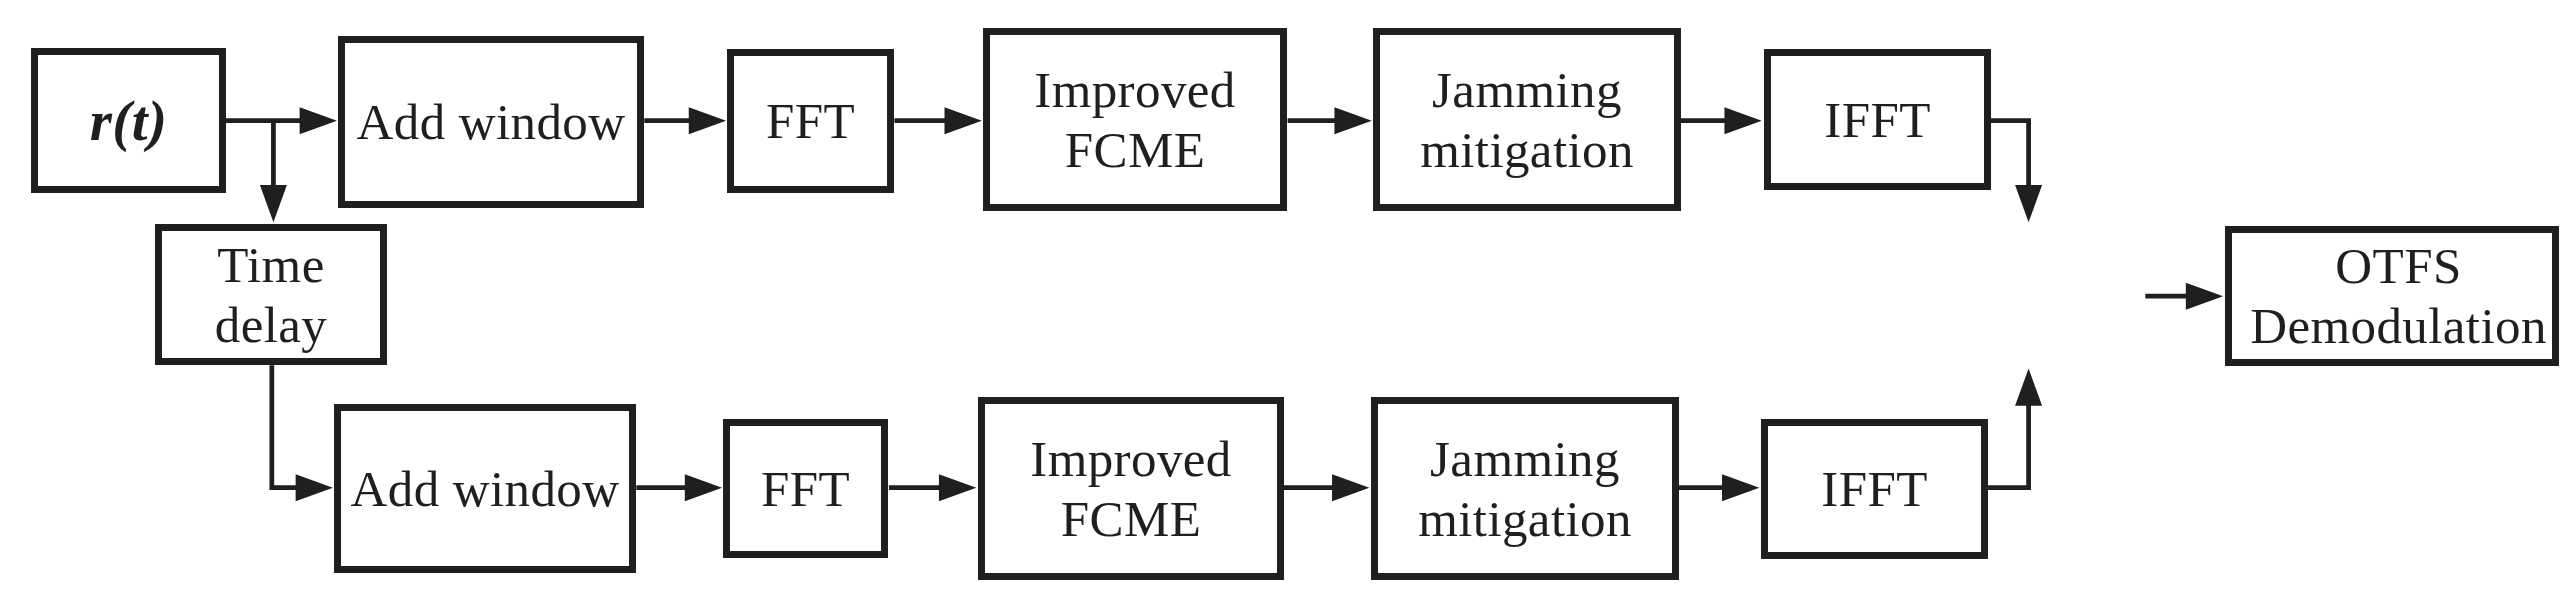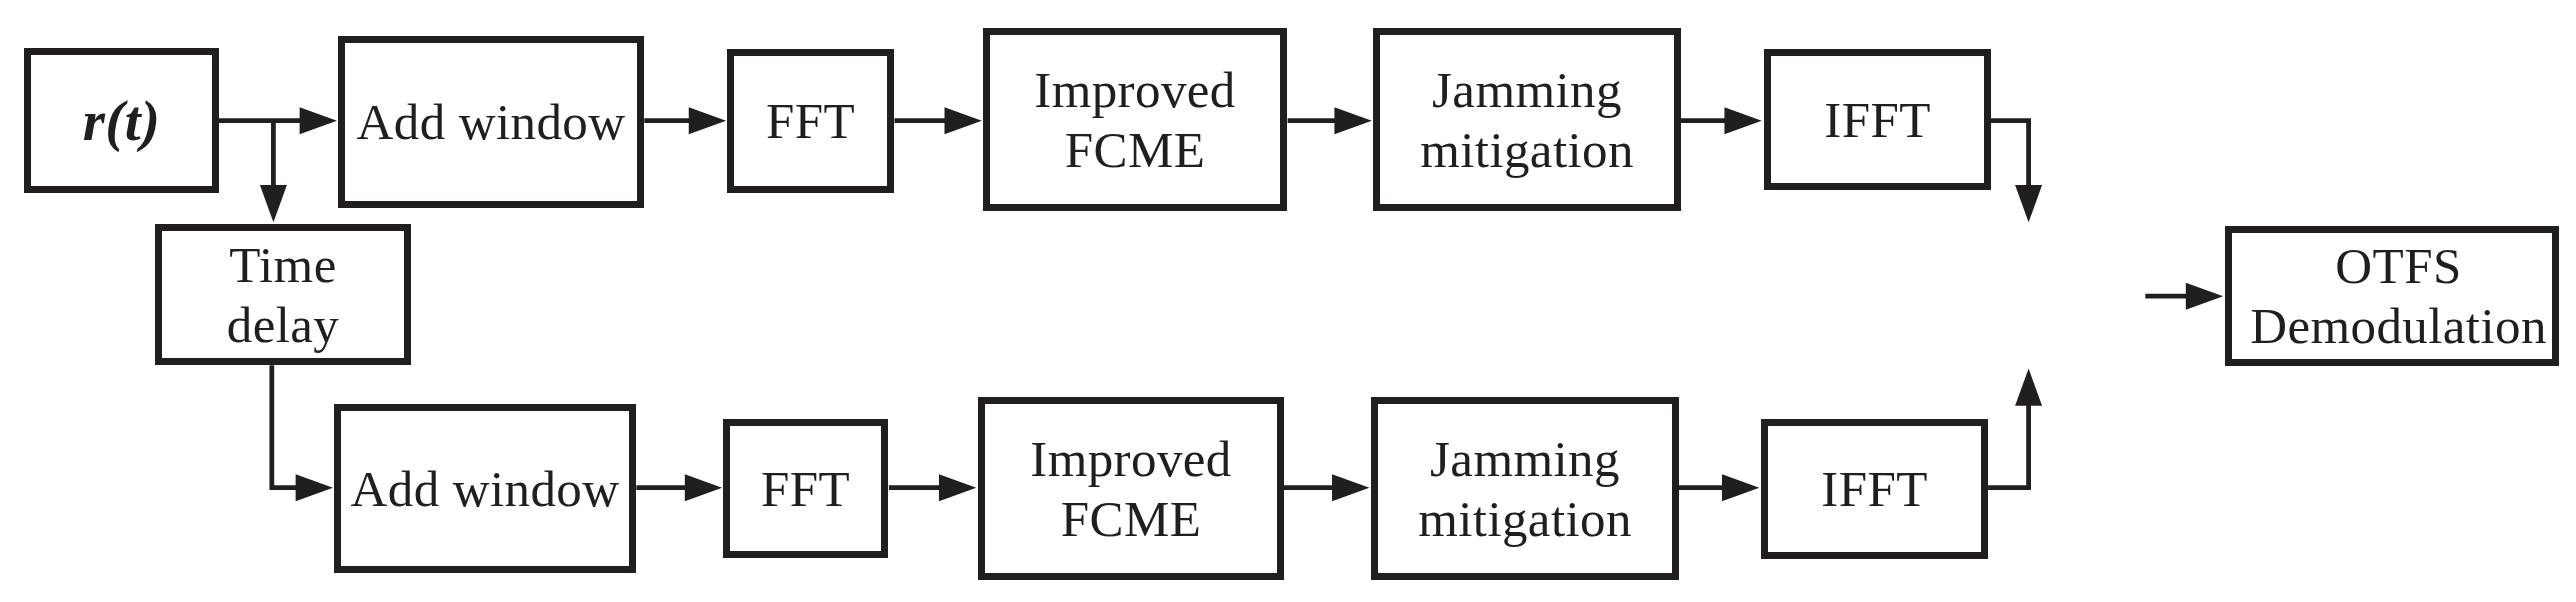--- a/index.html
+++ b/index.html
@@ -115,21 +115,21 @@
     <g>
       <path d="M2502 614 H2553 V507"></path>
       <polygon points="2553,464 2536,511 2570,511"></polygon>
     </g>
     <g>
       <path d="M2700 373 H2755"></path>
       <polygon points="2798,373 2751,356 2751,390"></polygon>
     </g>
   </svg>
 
-  <div class="box" style="left:24px;top:48px;width:195px;height:145px;">
+  <div class="box" style="left:31px;top:48px;width:195px;height:145px;">
     <span class="label label--math">r(t)</span>
   </div>
 
   <div class="box" style="left:338px;top:36px;width:306px;height:172px;">
     <span class="label">Add window</span>
   </div>
 
   <div class="box" style="left:727px;top:49px;width:167px;height:144px;">
     <span class="label">FFT</span>
   </div>
@@ -141,21 +141,21 @@
 
   <div class="box" style="left:1373px;top:28px;width:308px;height:183px;">
     <span class="label">Jamming
 mitigation</span>
   </div>
 
   <div class="box" style="left:1764px;top:49px;width:227px;height:141px;">
     <span class="label">IFFT</span>
   </div>
 
-  <div class="box" style="left:155px;top:224px;width:256px;height:141px;">
+  <div class="box" style="left:155px;top:224px;width:232px;height:141px;">
     <span class="label">Time
 delay</span>
   </div>
 
   <div class="box" style="left:334px;top:404px;width:302px;height:169px;">
     <span class="label">Add window</span>
   </div>
 
   <div class="box" style="left:723px;top:419px;width:165px;height:139px;">
     <span class="label">FFT</span>

